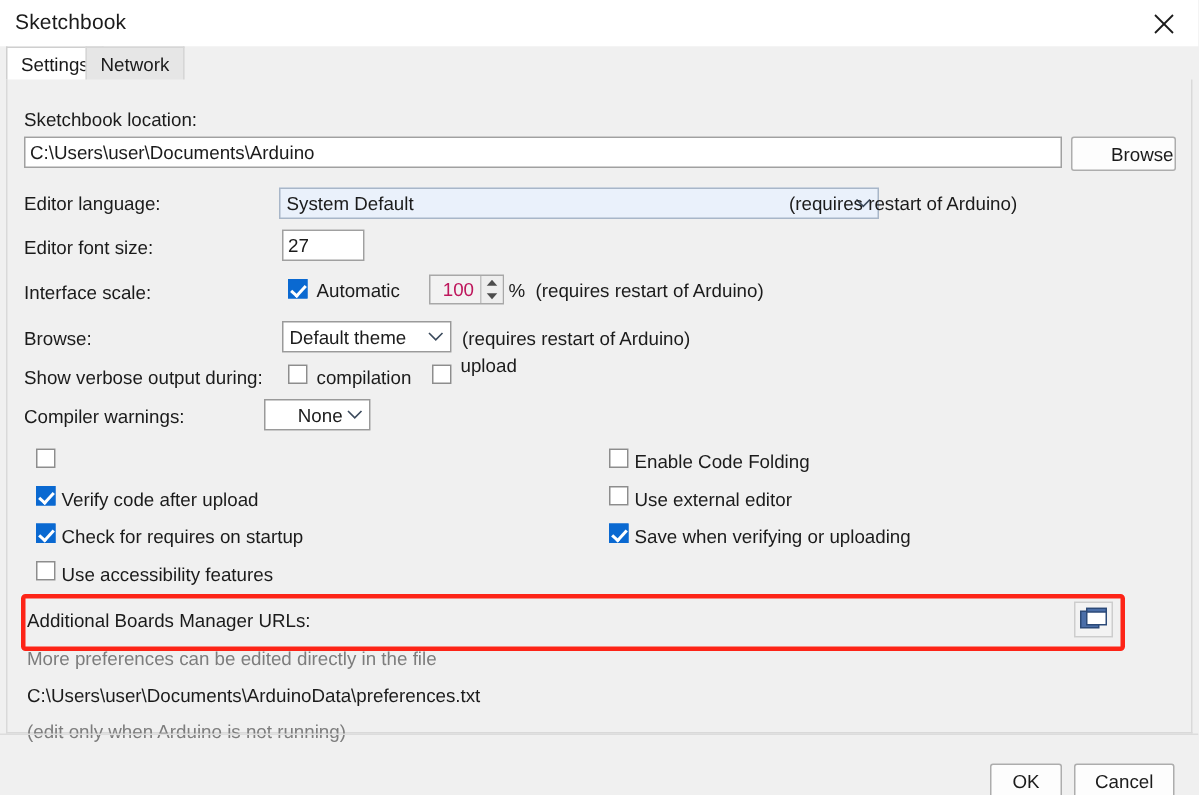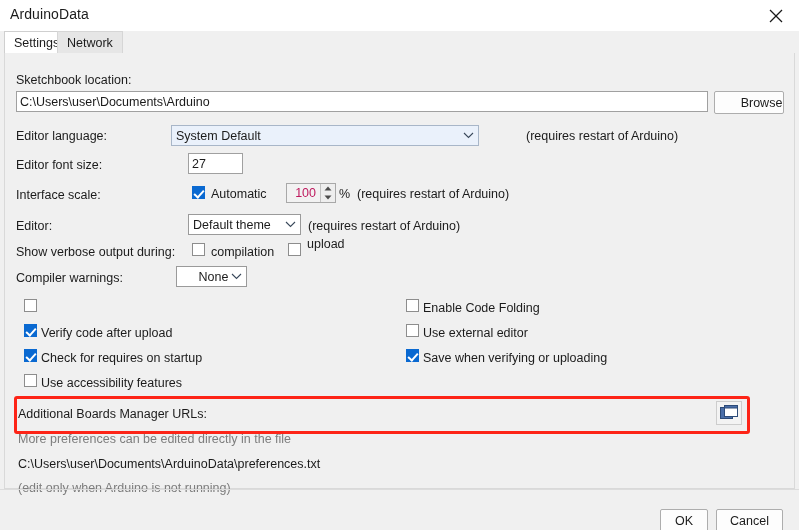--- a/index.html
+++ b/index.html
@@ -217,21 +217,21 @@
     width: 799px; height: 1px;
     background: #dcdcdc;
   }
 </style>
 </head>
 <body>
 
 <div id="dialog">
 
   <div id="titlebar">
-    <div id="title-text">ArduinoData</div>
+    <div id="title-text">Sketchbook</div>
     <div id="close-btn">
       <svg width="14" height="14" viewBox="0 0 14 14" aria-hidden="true">
         <line x1="1" y1="1" x2="13" y2="13" stroke="#1a1a1a" stroke-width="1.2"></line>
         <line x1="13" y1="1" x2="1" y2="13" stroke="#1a1a1a" stroke-width="1.2"></line>
       </svg>
     </div>
   </div>
 
   <div id="tabstrip">
     <div class="tab active">
@@ -249,21 +249,21 @@
     <div class="textfield" style="left:11px; top:38px; width:692px; height:21px;">
       <span>C:\Users\user\Documents\Arduino</span>
     </div>
 
     <div class="btn" style="left:709px; top:38px; width:70px; height:23px;padding-left:25px;">
       <span>Browse</span>
     </div>
 
     <div class="lbl" style="left:11px; top:76px;">Editor language:</div>
 
-    <div class="combo tinted" style="left:166px; top:72px; width:308px; height:21px;">
+    <div class="combo tinted" style="left:181px; top:72px; width:400px; height:21px;">
       <span>System Default</span>
       <span class="chev">
         <svg width="11" height="8" viewBox="0 0 11 8">
             <polyline points="1,1.5 5.5,6 10,1.5" fill="none" stroke="#3b4a5c" stroke-width="1.1"></polyline>
           </svg>
       </span>
     </div>
 
     <div class="lbl" style="left:521px; top:76px;">(requires restart of Arduino)</div>
 
@@ -291,21 +291,21 @@
               <polygon points="4,4.5 0.5,0.5 7.5,0.5" fill="#4c4c4c"></polygon>
             </svg>
         </div>
       </div>
     </div>
 
     <div class="lbl" style="left:334px; top:134px;">%</div>
 
     <div class="lbl" style="left:352px; top:134px;">(requires restart of Arduino)</div>
 
-    <div class="lbl" style="left:11px; top:166px;">Editor:</div>
+    <div class="lbl" style="left:11px; top:166px;">Browse:</div>
 
     <div class="combo" style="left:183px; top:161px; width:113px; height:21px;">
       <span>Default theme</span>
       <span class="chev">
         <svg width="11" height="8" viewBox="0 0 11 8">
             <polyline points="1,1.5 5.5,6 10,1.5" fill="none" stroke="#3b4a5c" stroke-width="1.1"></polyline>
           </svg>
       </span>
     </div>
 

